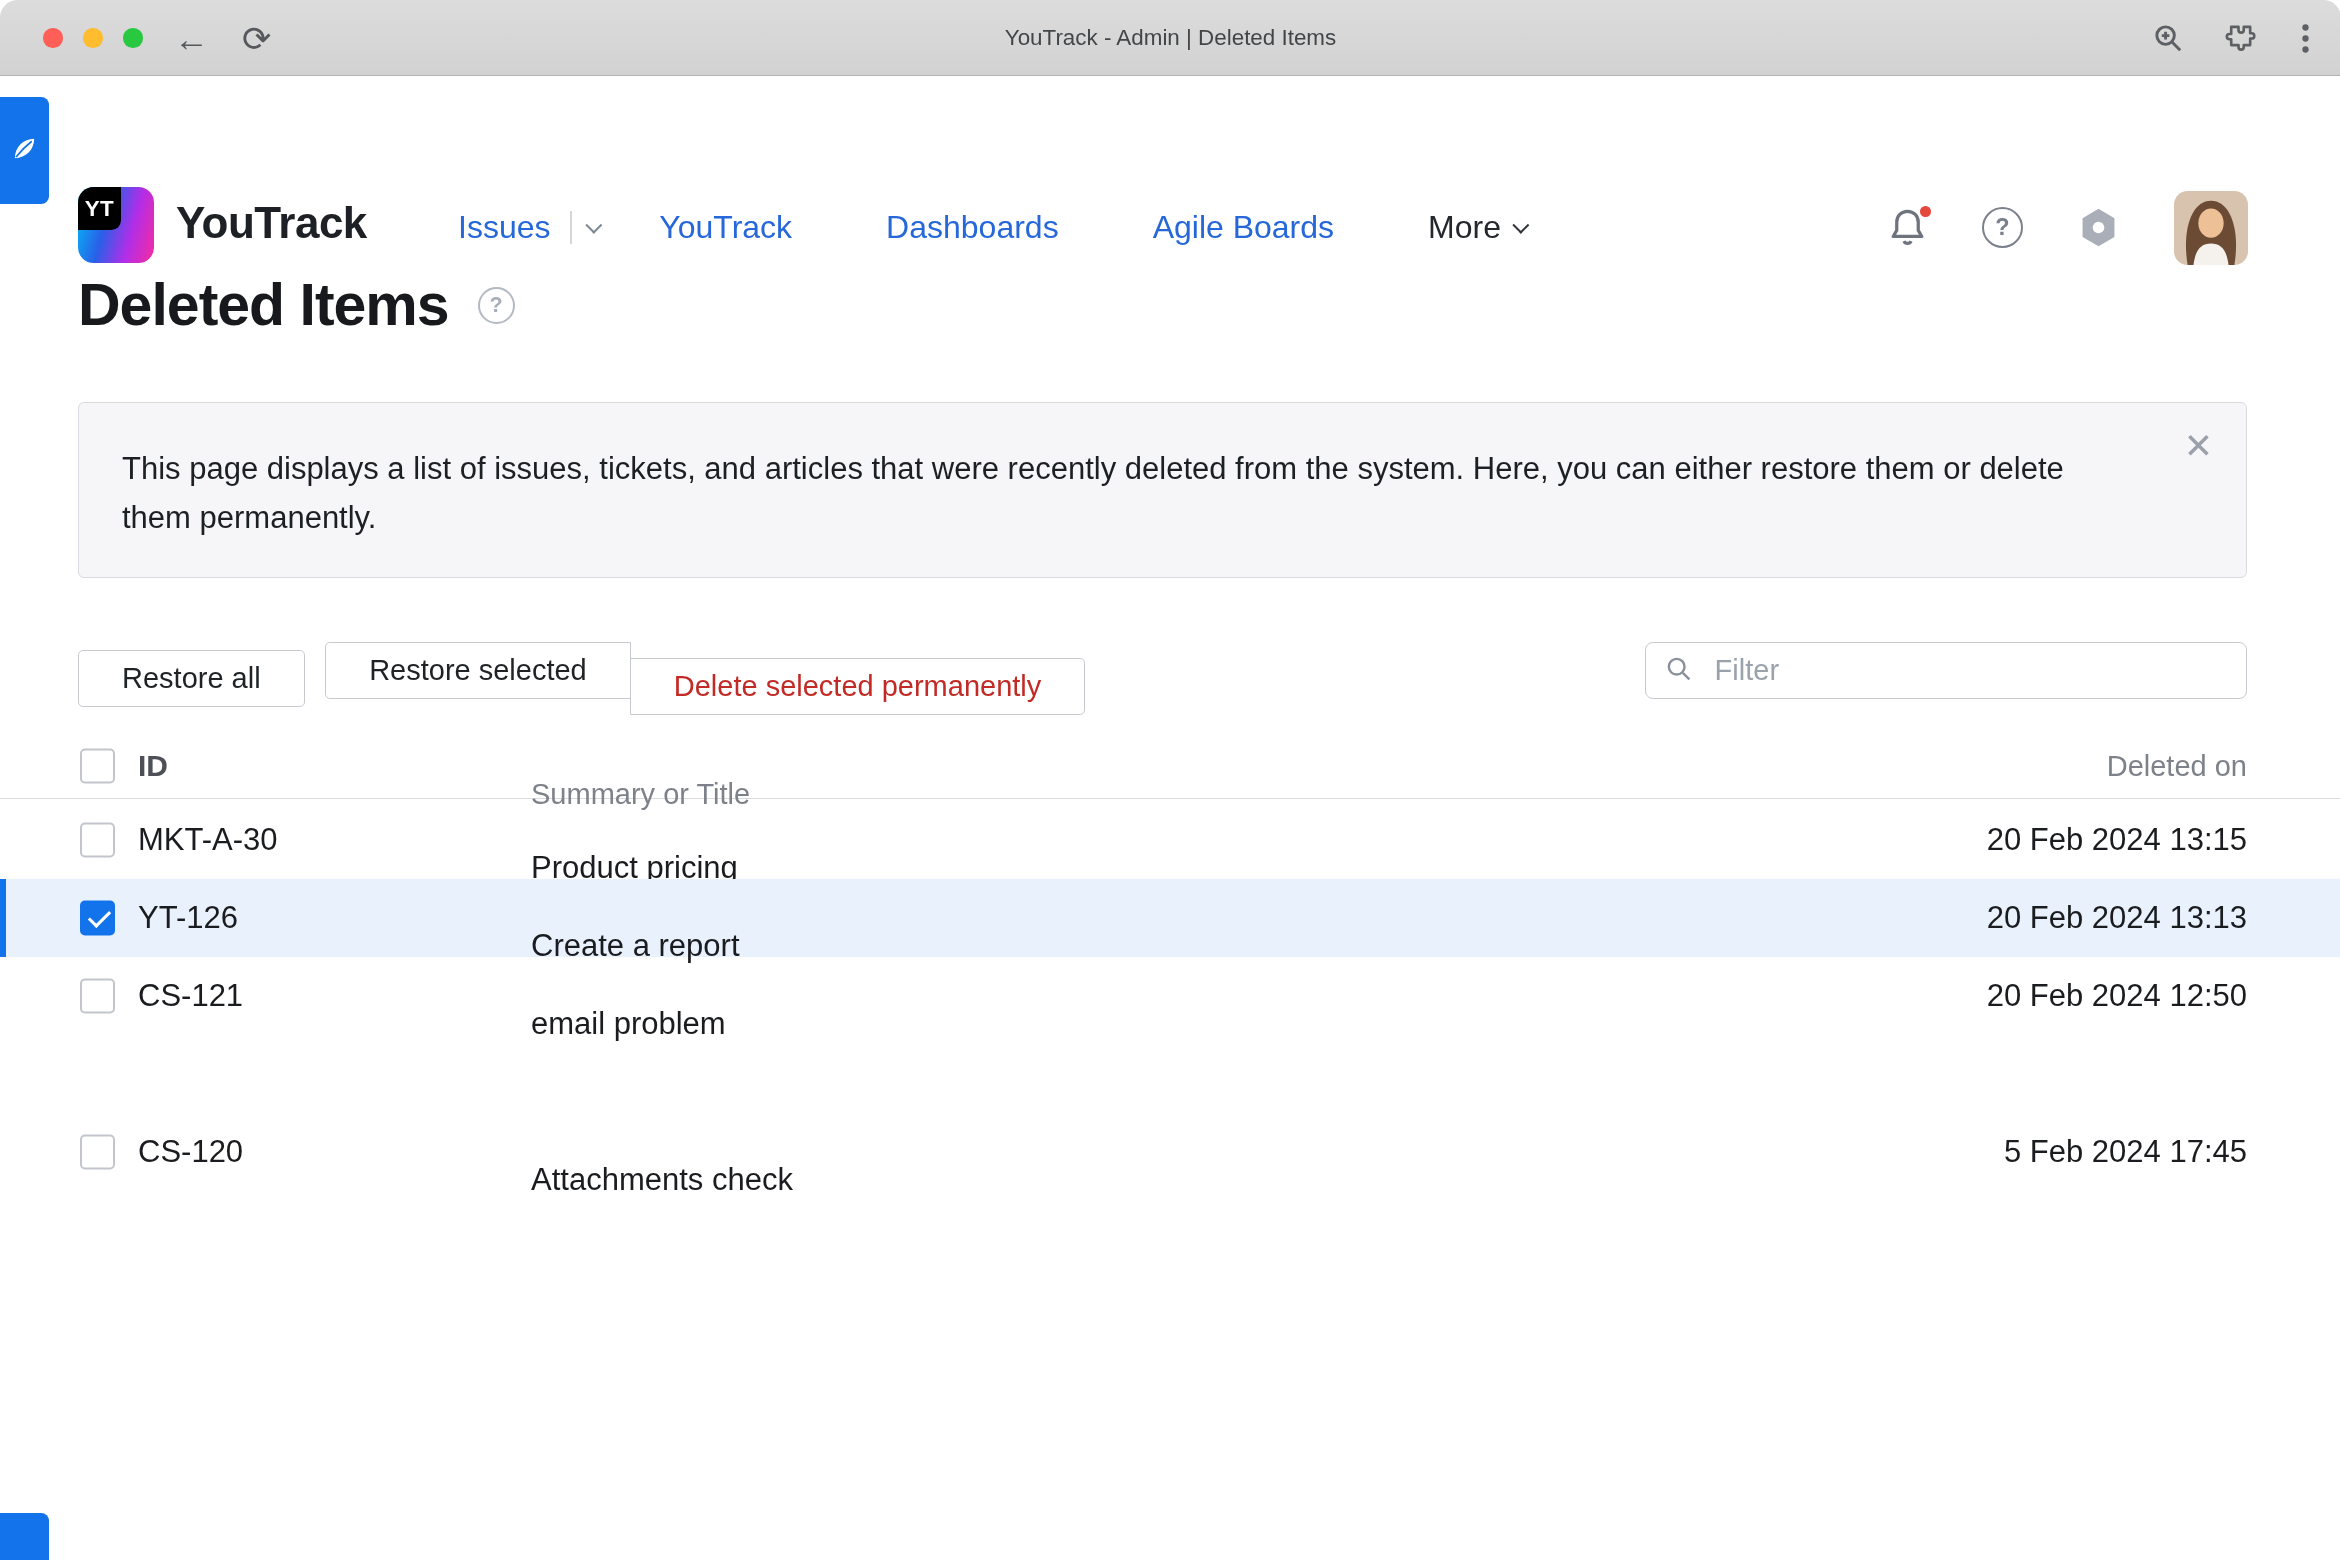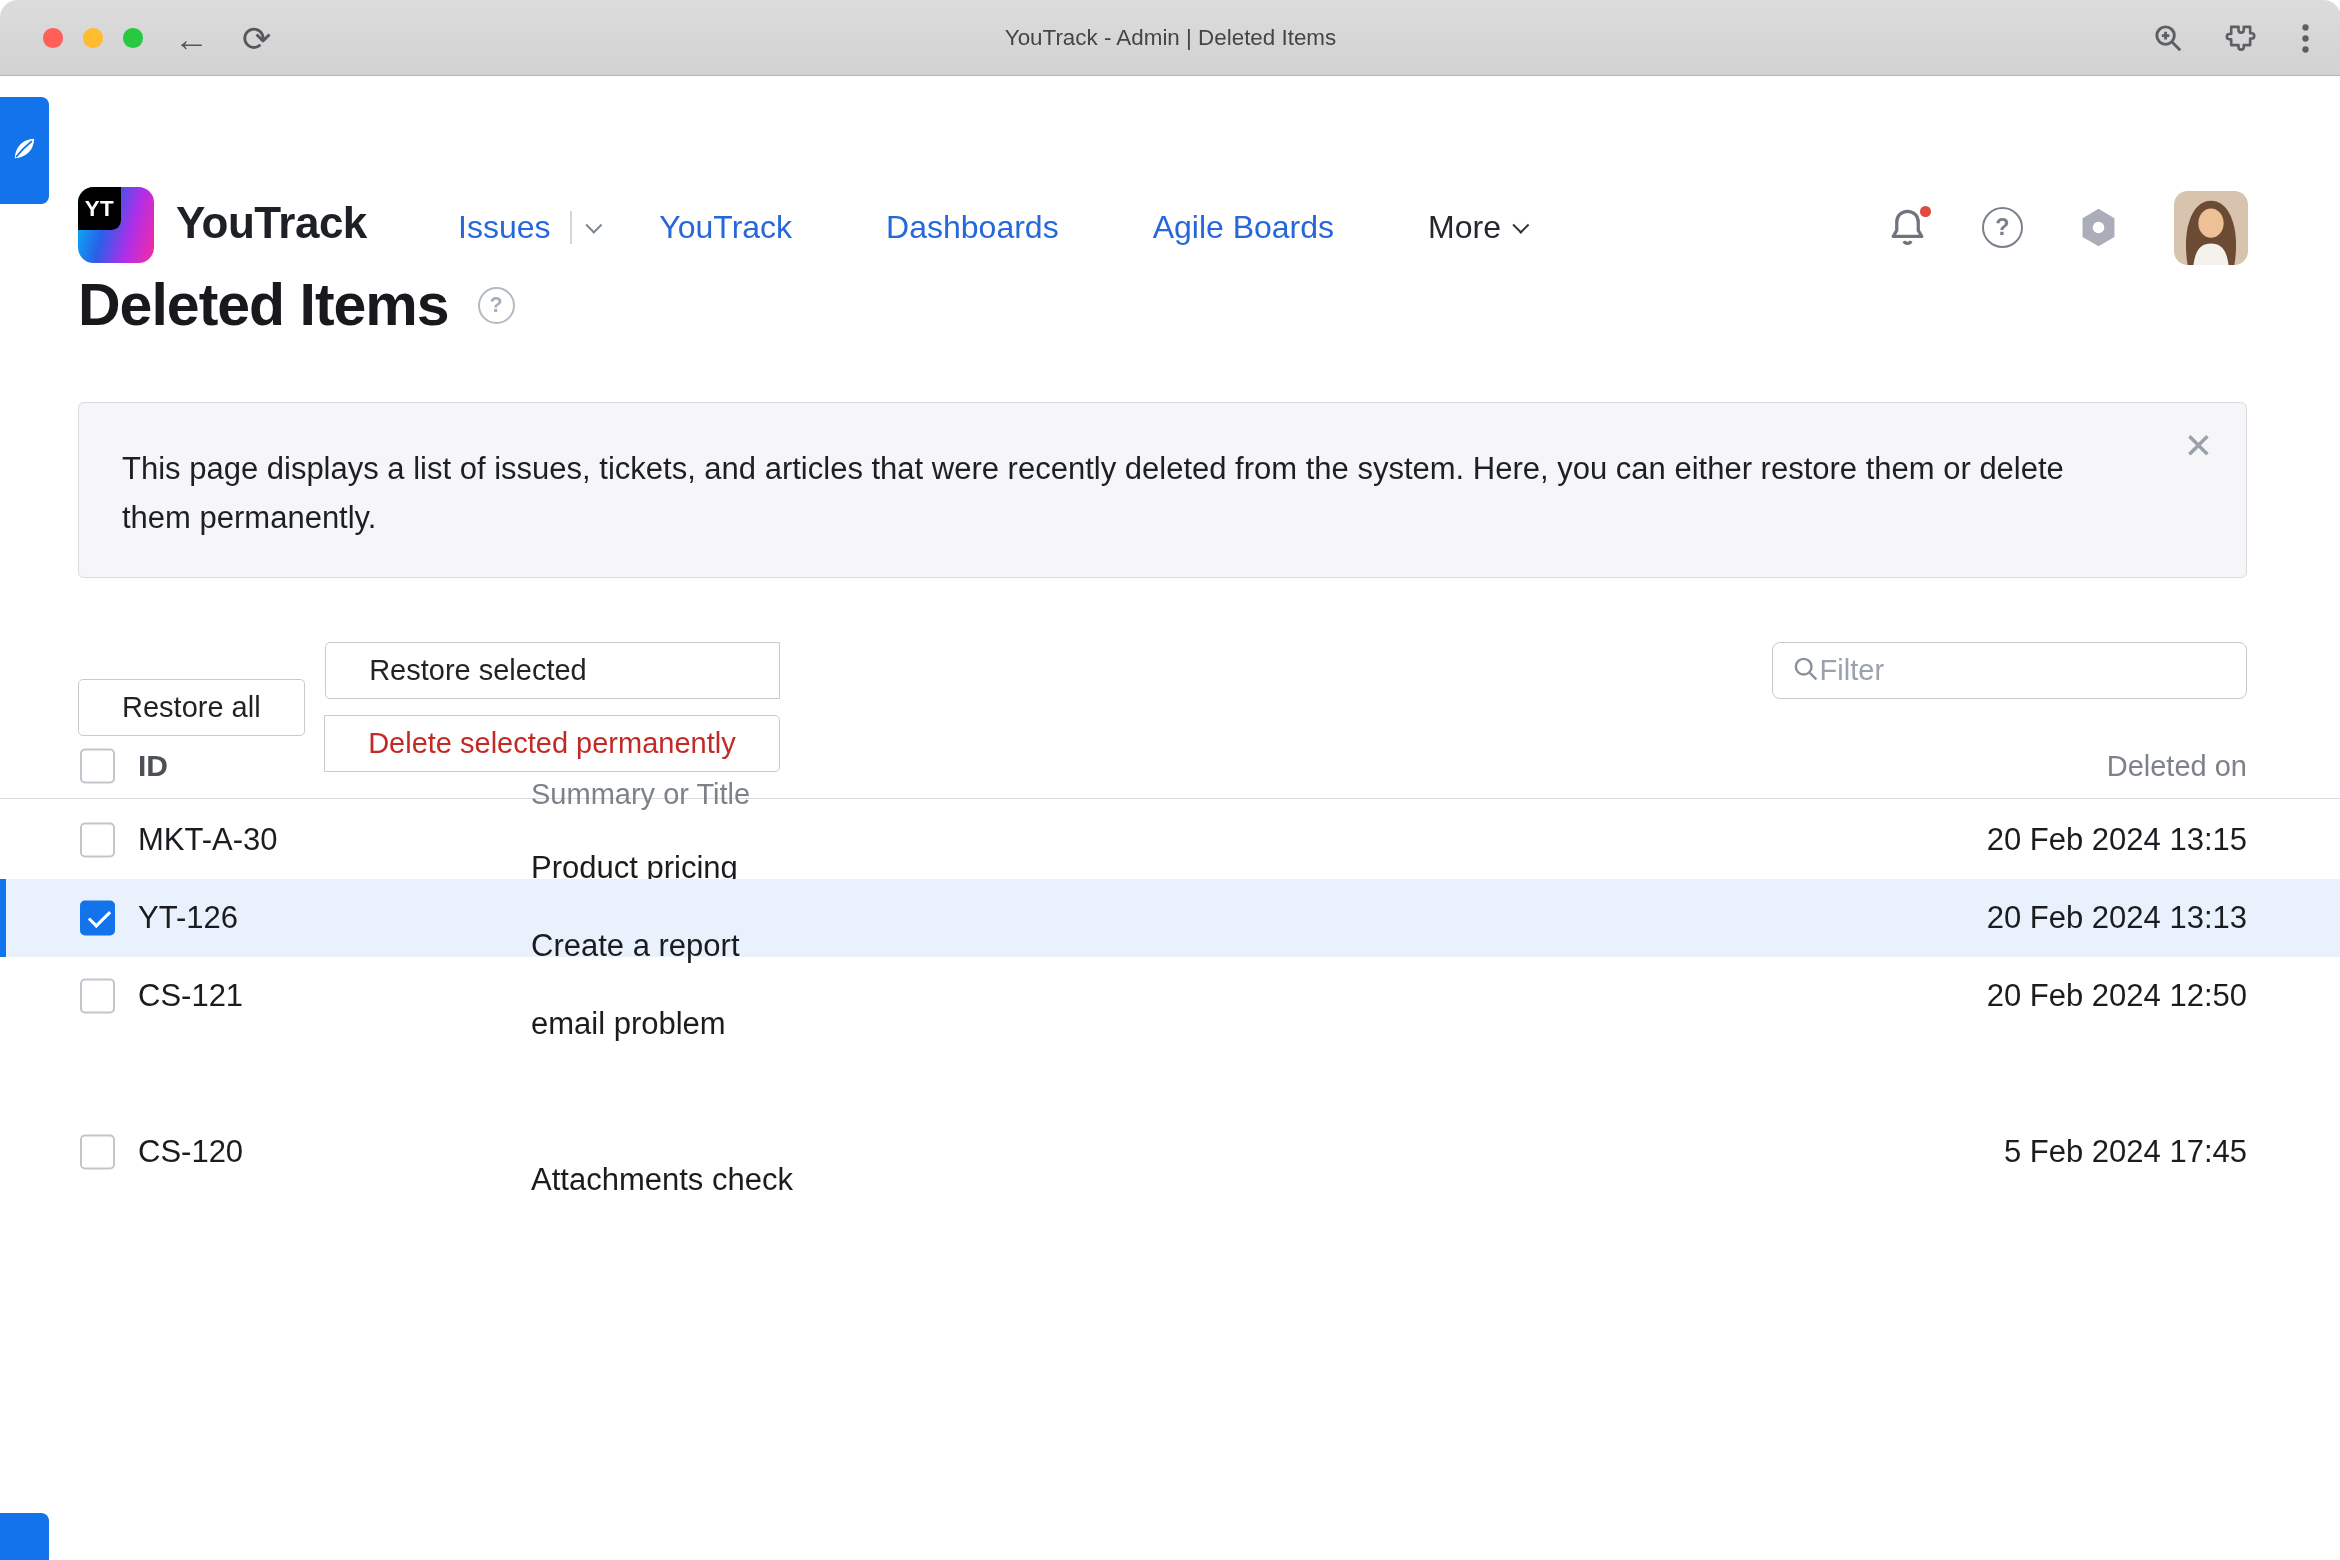--- a/index.html
+++ b/index.html
@@ -80,29 +80,29 @@
   .banner-text { padding:41px 137px 0 43px; font-size:31px; line-height:49px; color:#1d2023; }
   .banner-close { position:absolute; right:33px; top:25px; font-size:35px; color:#9aa1ab; cursor:pointer; line-height:1; }
 
   .actions { position:absolute; left:78px; top:642px; display:flex; align-items:center; }
   .btn {
     height:57px; padding:0 43px; font-size:29px; color:#1f2326;
     border:1px solid #c6cacf; background:#fff; border-radius:4.9px;
     display:flex; align-items:center; cursor:pointer; white-space:nowrap;
   }
   .btn-restore-all { margin-right:20.5px; }
-  .btn-group { display:flex;flex-direction:column; }
+  .btn-group { display:flex; }
   .btn-group .btn:first-child { border-radius:4.9px 0 0 4.9px; }
   .btn-group .btn:last-child { border-radius:0 4.9px 4.9px 0; margin-left:-1px; }
   .btn.danger { color:#c22a26;margin-top:16px; }
 
   .filter {
-    position:absolute; right:94px; top:642px; width:475px; height:57px;
+    position:absolute; right:94px; top:642px; width:602px; height:57px;
     border:1px solid #c6cacf; border-radius:7.8px; background:#fff;
-    display:flex; align-items:center; padding:0 17.6px; gap:0;
+    display:flex; align-items:center; padding:0 17.6px; gap:22px;
   }
   .filter input { border:none; outline:none; flex:1; font-size:29px; font-family:"Liberation Sans",sans-serif; color:#1f2326; background:transparent; }
   .filter input::placeholder { color:#9aa2ac; }
 
   
   .thead { position:absolute; left:0; right:0; top:733px; height:66px; border-bottom:1px solid #d8dade; }
   .row { position:absolute; left:0; right:0; height:78px; }
   .cb {
     position:absolute; left:80px; top:50%; transform:translateY(-50%);
     width:35px; height:35px; border:2px solid #c2c6cc; border-radius:4.9px; background:#fff; cursor:pointer;

